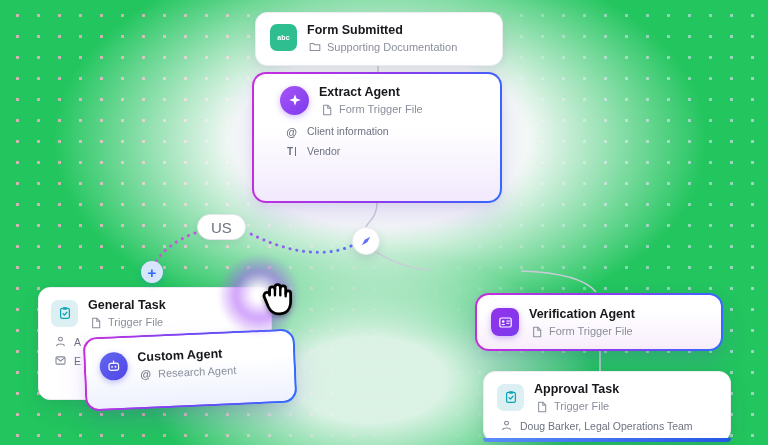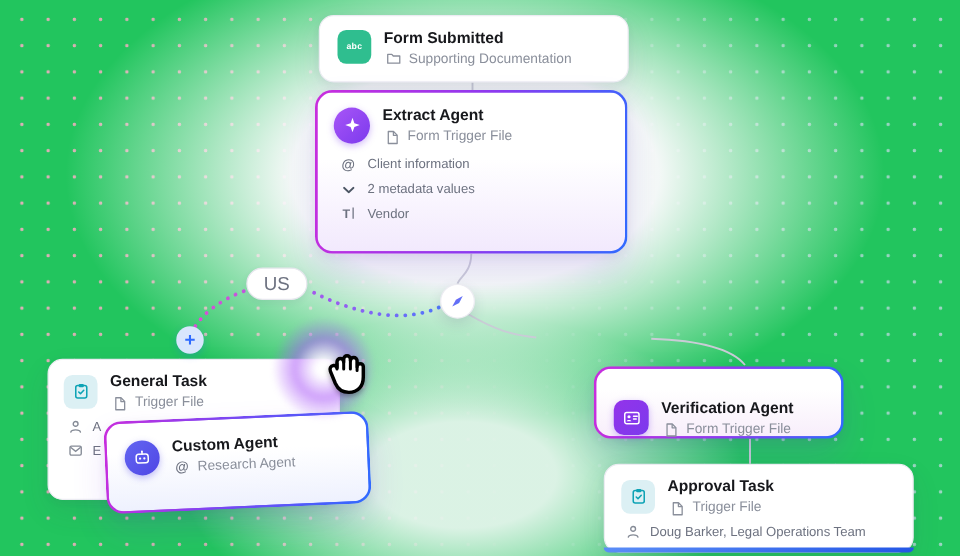--- a/index.html
+++ b/index.html
@@ -187,21 +187,21 @@
             <svg width="12" height="10" viewBox="0 0 13 11" fill="none">
                 <path d="M1.2 1.6h3.6l1.3 1.5h5.7v6.3H1.2z" stroke="#8a8f9b" stroke-width="1.15" stroke-linejoin="round"></path>
               </svg>
           </span>
           <span>Supporting Documentation</span>
         </div>
       </div>
     </div>
   </div>
 
-  <div class="gcard grad-extract" style="left:252px; top:72px; width:250px; height:131px; padding:11px 13px;">
+  <div class="gcard grad-extract" style="left:252px; top:72px; width:250px; height:131px; padding:11px 26px;">
     <div class="hdr">
       <div class="circ-ic ic-purple-grad">
         <svg width="14" height="14" viewBox="0 0 14 14">
             <path d="M7 1.2L8.5 5.5 12.8 7 8.5 8.5 7 12.8 5.5 8.5 1.2 7 5.5 5.5Z" fill="#fff"></path>
           </svg>
       </div>
       <div>
         <div class="title">Extract Agent</div>
         <div class="subtitle">
           <span class="f-ic">
@@ -211,28 +211,20 @@
               </svg>
           </span>
           <span>Form Trigger File</span>
         </div>
       </div>
     </div>
     <div class="fields">
       <div class="field-row">
         <span class="f-ic at-glyph">@</span>
         <span>Client information</span>
-      </div>
-      <div class="field-row">
-        <span class="f-ic">
-          <svg width="10" height="6" viewBox="0 0 10 6" fill="none">
-              <path d="M1.2 1.2L5 4.8 8.8 1.2" stroke="#4b5563" stroke-width="1.4" stroke-linecap="round" stroke-linejoin="round"></path>
-            </svg>
-        </span>
-        <span>2 metadata values</span>
       </div>
       <div class="field-row">
         <span class="f-ic">
           <span class="text-ic">T</span>
         </span>
         <span>Vendor</span>
       </div>
     </div>
   </div>
 
@@ -312,21 +304,21 @@
       <div>
         <div class="title">Custom Agent</div>
         <div class="subtitle">
           <span class="f-ic at-glyph">@</span>
           <span>Research Agent</span>
         </div>
       </div>
     </div>
   </div>
 
-  <div class="gcard grad-verif" style="left:475px; top:293px; width:200px; height:58px; padding:24px 14px;">
+  <div class="gcard grad-verif" style="left:475px; top:293px; width:248px; height:58px; padding:12px 14px;">
     <div class="hdr">
       <div class="ic-verif">
         <svg width="15" height="15" viewBox="0 0 15 15" fill="none">
             <rect x="1.8" y="3" width="11.4" height="9" rx="1.6" stroke="#fff" stroke-width="1.2"></rect>
             <circle cx="5.2" cy="6.4" r="1.25" fill="#fff"></circle>
             <path d="M3.3 9.9c.35-1.3 3.45-1.3 3.8 0" fill="#fff"></path>
             <path d="M8.8 6h3M8.8 8.2h2.2" stroke="#fff" stroke-width="1.1" stroke-linecap="round"></path>
           </svg>
       </div>
       <div>

